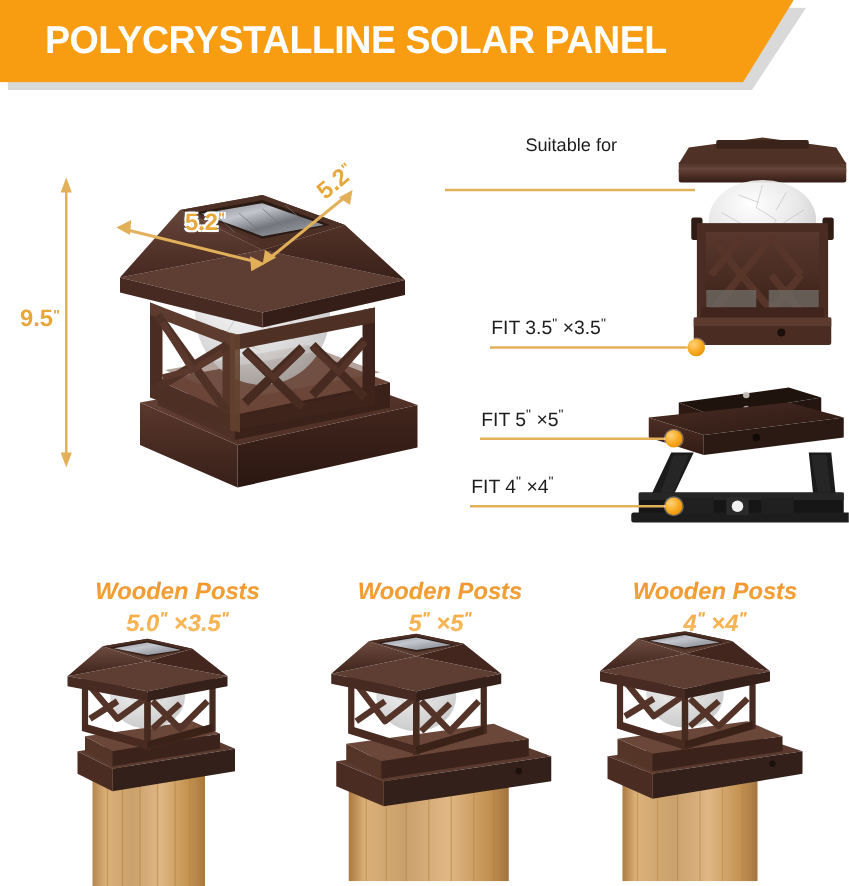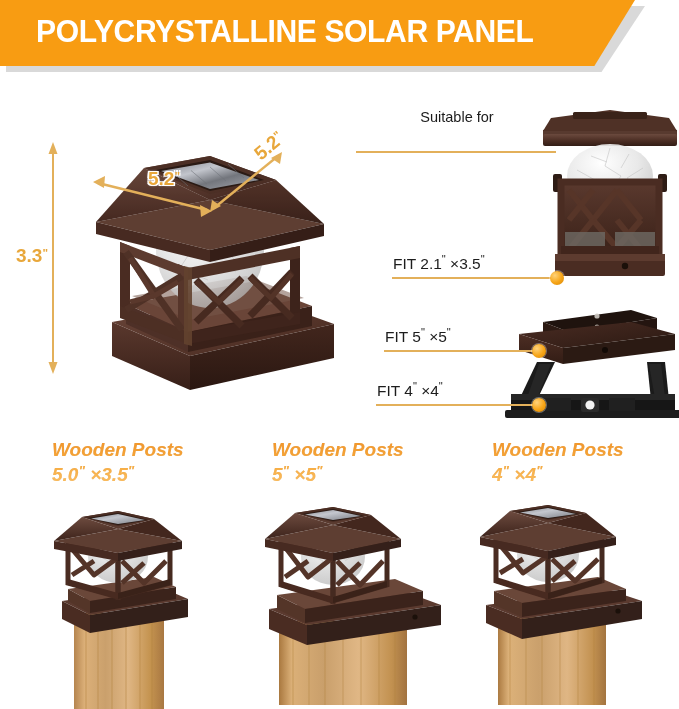--- a/index.html
+++ b/index.html
@@ -58,27 +58,28 @@
     color: #1d1d1d; font-size: 15.5px; white-space: nowrap;
   }
   .callout-text .inch { font-size: .72em; vertical-align: .5em; }
   .suitable-text {
     position: absolute; color: #1b1b1b; font-size: 14.5px;
     text-align: right; line-height: 1.35; white-space: nowrap;
   }
 
   
   .post-caption {
-    position: absolute; text-align: left; font-style: italic; font-weight: bold;
+    position: absolute; text-align: center; font-style: italic; font-weight: bold;
     font-size: 19px; line-height: 1.28;
     background: linear-gradient(180deg, #F0932A 0%, #F6A93C 50%, #FBC067 100%);
     -webkit-background-clip: text; background-clip: text;
     -webkit-text-fill-color: transparent; color: #F29A2E;
     filter: drop-shadow(0.6px 0.8px 0.4px rgba(180,110,20,.35));
     white-space: nowrap;
+    margin-top: 24px;
   }
   .post-caption .inch { font-size: .72em; vertical-align: .42em; }
 </style>
 </head>
 <body>
 
 <div id="page">
 
   <div class="banner-wrap">
     <div class="banner-shadow"></div>
@@ -245,21 +246,21 @@
     <line x1="98" y1="83" x2="207" y2="110" stroke="#E3B05A" stroke-width="2.4"></line>
     <path d="M93,82 L105,76 L104,88 Z" fill="#E3B05A"></path>
     <path d="M212,111 L200,105 L201,117 Z" fill="#E3B05A"></path>
 
     <line x1="214" y1="108" x2="278" y2="56" stroke="#E3B05A" stroke-width="2.4"></line>
     <path d="M210,112 L212,100 L221,106 Z" fill="#E3B05A"></path>
     <path d="M282,52 L280,64 L271,58 Z" fill="#E3B05A"></path>
   </svg>
 
   <div class="dim-label" style="left:16px; top:245px; font-size:19px;">
-    <span>3.3</span><span class="inch">"</span>
+    <span>9.5</span><span class="inch">"</span>
   </div>
   <div class="dim-label" style="left:148px; top:168px; font-size:19px;">
     <span>5.2</span><span class="inch">"</span>
   </div>
   <div class="dim-label" style="left:250px; top:148px; font-size:19px; transform:rotate(-40deg); transform-origin:left top;">
     <span>5.2</span><span class="inch">"</span>
   </div>
 
   <svg width="170" height="200" viewBox="0 0 170 200" style="position:absolute;left:525px;top:104px;">
     <defs>
@@ -373,21 +374,21 @@
     </g>
   </svg>
 
   <div class="suitable-text" style="left:358px; top:108px; width:198px;text-align:center;">
     <div>Suitable for</div>
   </div>
   <div class="leader-line" style="left:356px; top:151px; width:200px;"></div>
   <div class="leader-dot" style="left:350px; top:145px; width:13px; height:13px; opacity:0;"></div>
 
   <div class="callout-text" style="left:393px; top:253px;">
-    <span>FIT 2.1</span><span class="inch">"</span>
+    <span>FIT 3.5</span><span class="inch">"</span>
     <span>×3.5</span><span class="inch">"</span>
   </div>
   <div class="leader-line" style="left:392px; top:277px; width:162px;"></div>
   <div class="leader-dot" style="left:550px; top:271px; width:14px; height:14px;"></div>
 
   <div class="callout-text" style="left:385px; top:326px;">
     <span>FIT 5</span><span class="inch">"</span>
     <span>×5</span><span class="inch">"</span>
   </div>
   <div class="leader-line" style="left:384px; top:350px; width:152px;"></div>

